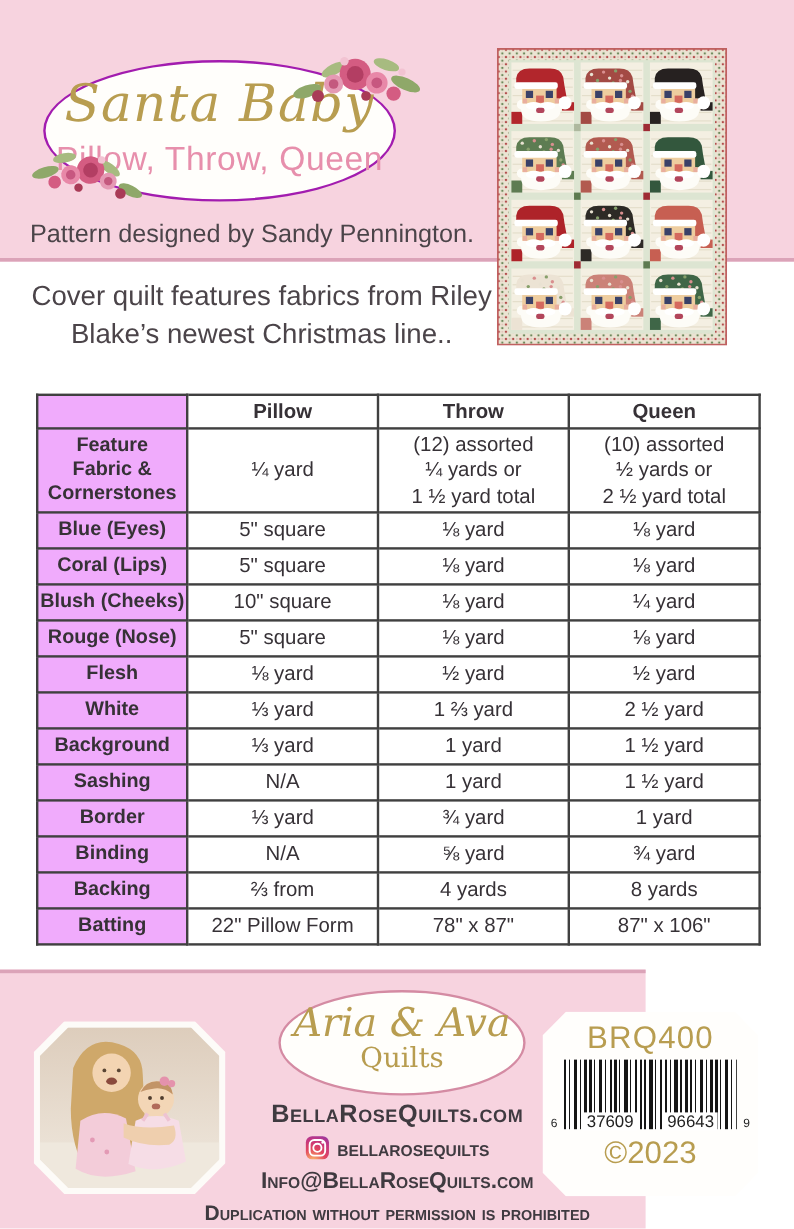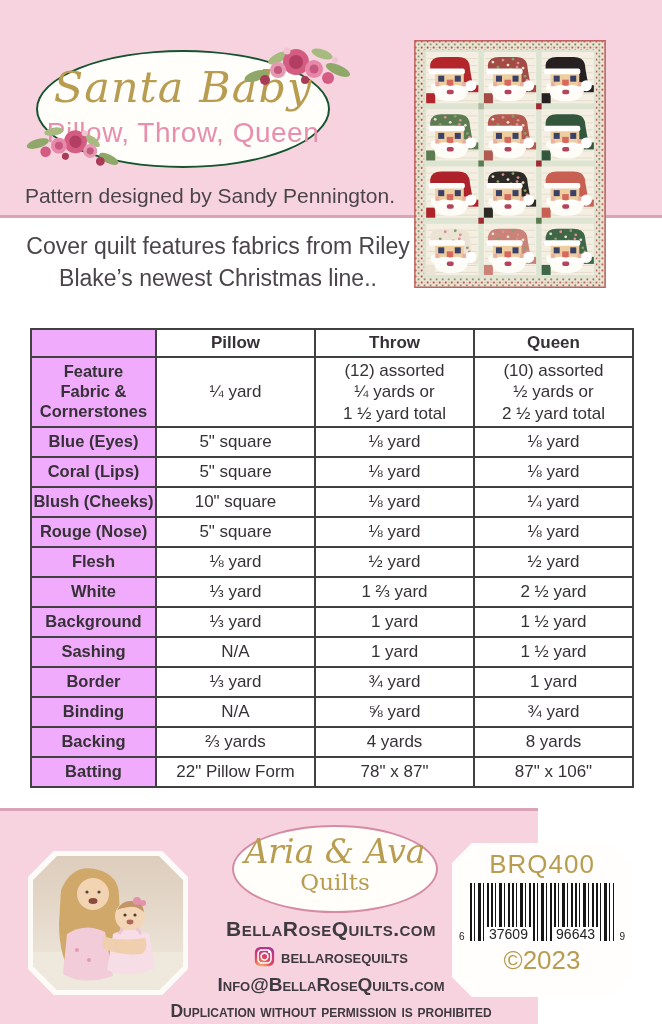--- a/index.html
+++ b/index.html
@@ -3,21 +3,21 @@
 <meta charset="utf-8">
 <style>
   html,body{margin:0;padding:0;background:#ffffff;}
   .page{position:relative;width:662px;height:1024px;background:#ffffff;overflow:hidden;
         font-family:"Liberation Sans",sans-serif;color:#4b4449;}
 
   
   .header{position:absolute;left:0;top:0;width:662px;height:215px;background:#f7d3df;
           border-bottom:3px solid #dba3b8;box-sizing:content-box;}
   .logo-oval{position:absolute;left:36px;top:50px;width:290px;height:114px;background:#fffefb;
-             border:2px solid #14532d;border-radius:50%;text-align:center;}
+             border:2px solid #a21caf;border-radius:50%;text-align:center;}
   .logo-title{padding-top:14px;font-family:"DejaVu Serif",serif;font-style:italic;
               font-size:43px;line-height:1;color:#b89d50;letter-spacing:1px;}
   .logo-subtitle{margin-top:8px;font-size:28px;color:#e78fac;letter-spacing:.5px;}
   .floral{position:absolute;pointer-events:none;}
   .floral-tr{right:-28px;top:-16px;width:118px;height:62px;}
   .floral-bl{left:-16px;bottom:-8px;width:104px;height:56px;transform:rotate(8deg);}
   .designed-by{position:absolute;left:8px;top:184px;width:404px;text-align:center;
                font-size:21px;color:#4b4449;}
 
   
@@ -679,21 +679,21 @@
             <td>1 yard</td>
           </tr>
           <tr>
             <th>Binding</th>
             <td>N/A</td>
             <td>⅝ yard</td>
             <td>¾ yard</td>
           </tr>
           <tr>
             <th>Backing</th>
-            <td>⅔ yards</td>
+            <td>⅔ from</td>
             <td>4 yards</td>
             <td>8 yards</td>
           </tr>
           <tr>
             <th>Batting</th>
             <td>22" Pillow Form</td>
             <td>78" x 87"</td>
             <td>87" x 106"</td>
           </tr>
         </tbody>

